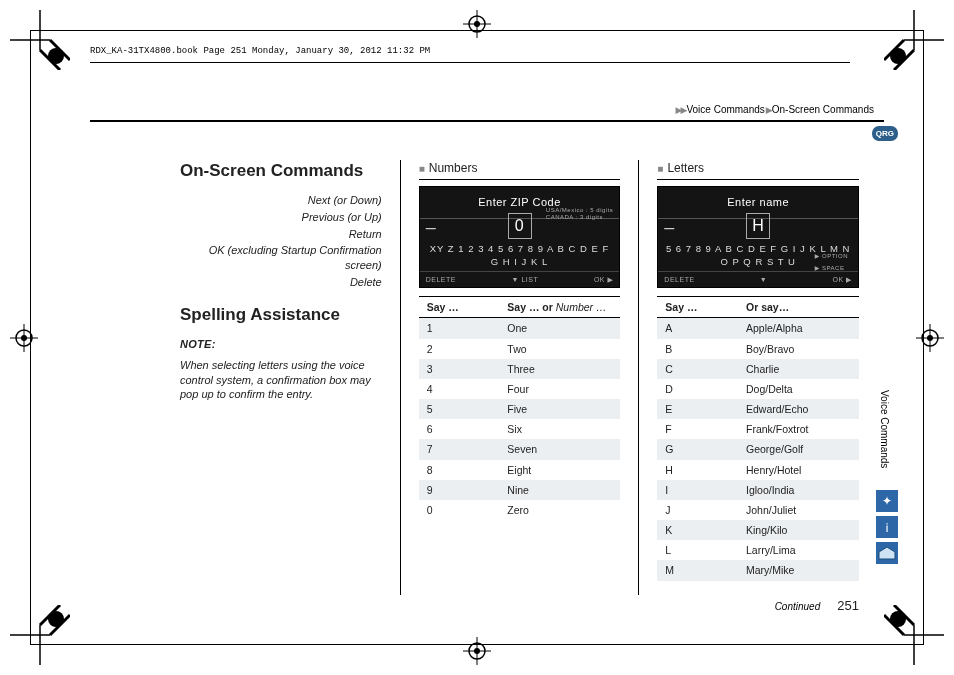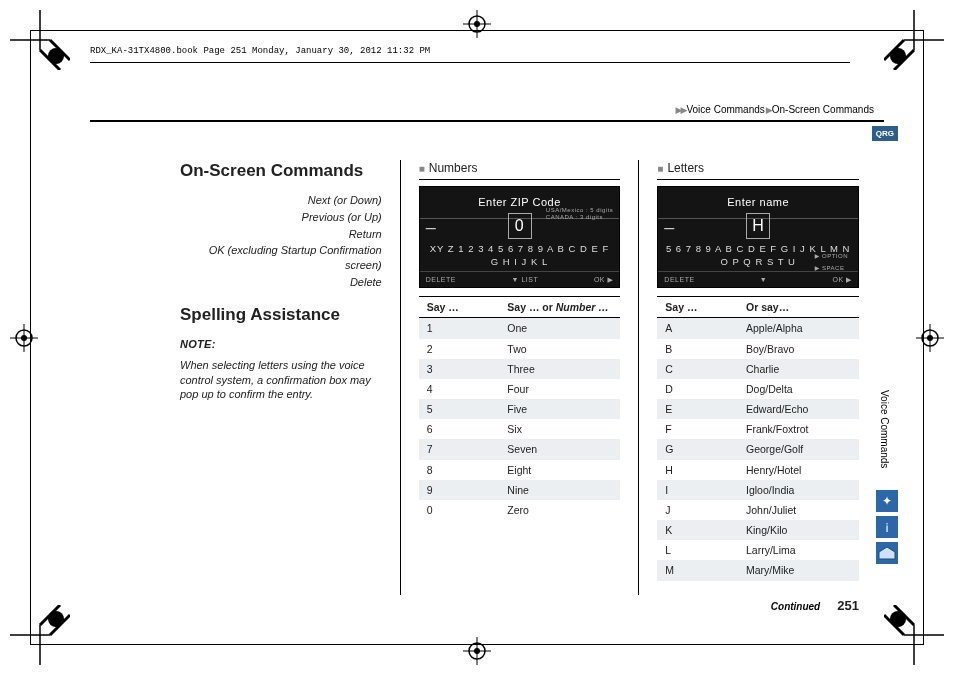--- a/index.html
+++ b/index.html
@@ -65,20 +65,21 @@
   .breadcrumb .tri {
     color: #888; font-size: 9px; letter-spacing: -2px; margin: 0 1px;
   }
   .qrg-tab {
     position: absolute;
     right: 56px; top: 126px;
     background: #2e5f8a;
     color: #fff;
     font-size: 8px; font-weight: bold;
     padding: 3px 4px;
+    border-radius: 7px;
   }
 
   .content {
     position: absolute;
     left: 180px; right: 95px; top: 160px; bottom: 80px;
     display: flex;
     gap: 18px;
   }
   .col {
     flex: 1;
@@ -197,21 +198,20 @@
   }
   .t1 { background:#2e67a8; }
   .t2 { background:#2e67a8; }
   .t3 { background:#2e67a8; position:relative; }
   .t3 svg { width:20px; height:14px; }
 
   .footer {
     position: absolute;
     right: 95px; bottom: 62px;
     font-size: 11px;
-    font-weight: bold;
   }
   .footer .cont { font-style: italic; font-size: 10px; margin-right: 14px; color:#000;}
   .footer .pg { font-size: 13px; }
 </style>
 </head>
 <body>
 
 <div class="cropmark cm-tl">
   <svg viewBox="0 0 60 60">
       <path d="M0 30 H40 M30 0 V40" stroke="#000" stroke-width="1.5" fill="none"></path>
@@ -303,21 +303,21 @@
       <div class="foot">
         <span>DELETE</span>
         <span>▼ LIST</span>
         <span>OK ▶</span>
       </div>
     </div>
     <table class="data">
       <thead>
           <tr>
         <th>Say …</th>
-        <th><b>Say … or </b><i style="font-weight:bold">Number …</i></th>
+        <th><b>Say … or </b><i style="font-weight:normal">Number …</i></th>
       </tr>
         </thead>
       <tbody id="tbody-numbers">
           <tr>
             <td>1</td>
             <td>One</td>
           </tr>
           <tr>
             <td>2</td>
             <td>Two</td>

